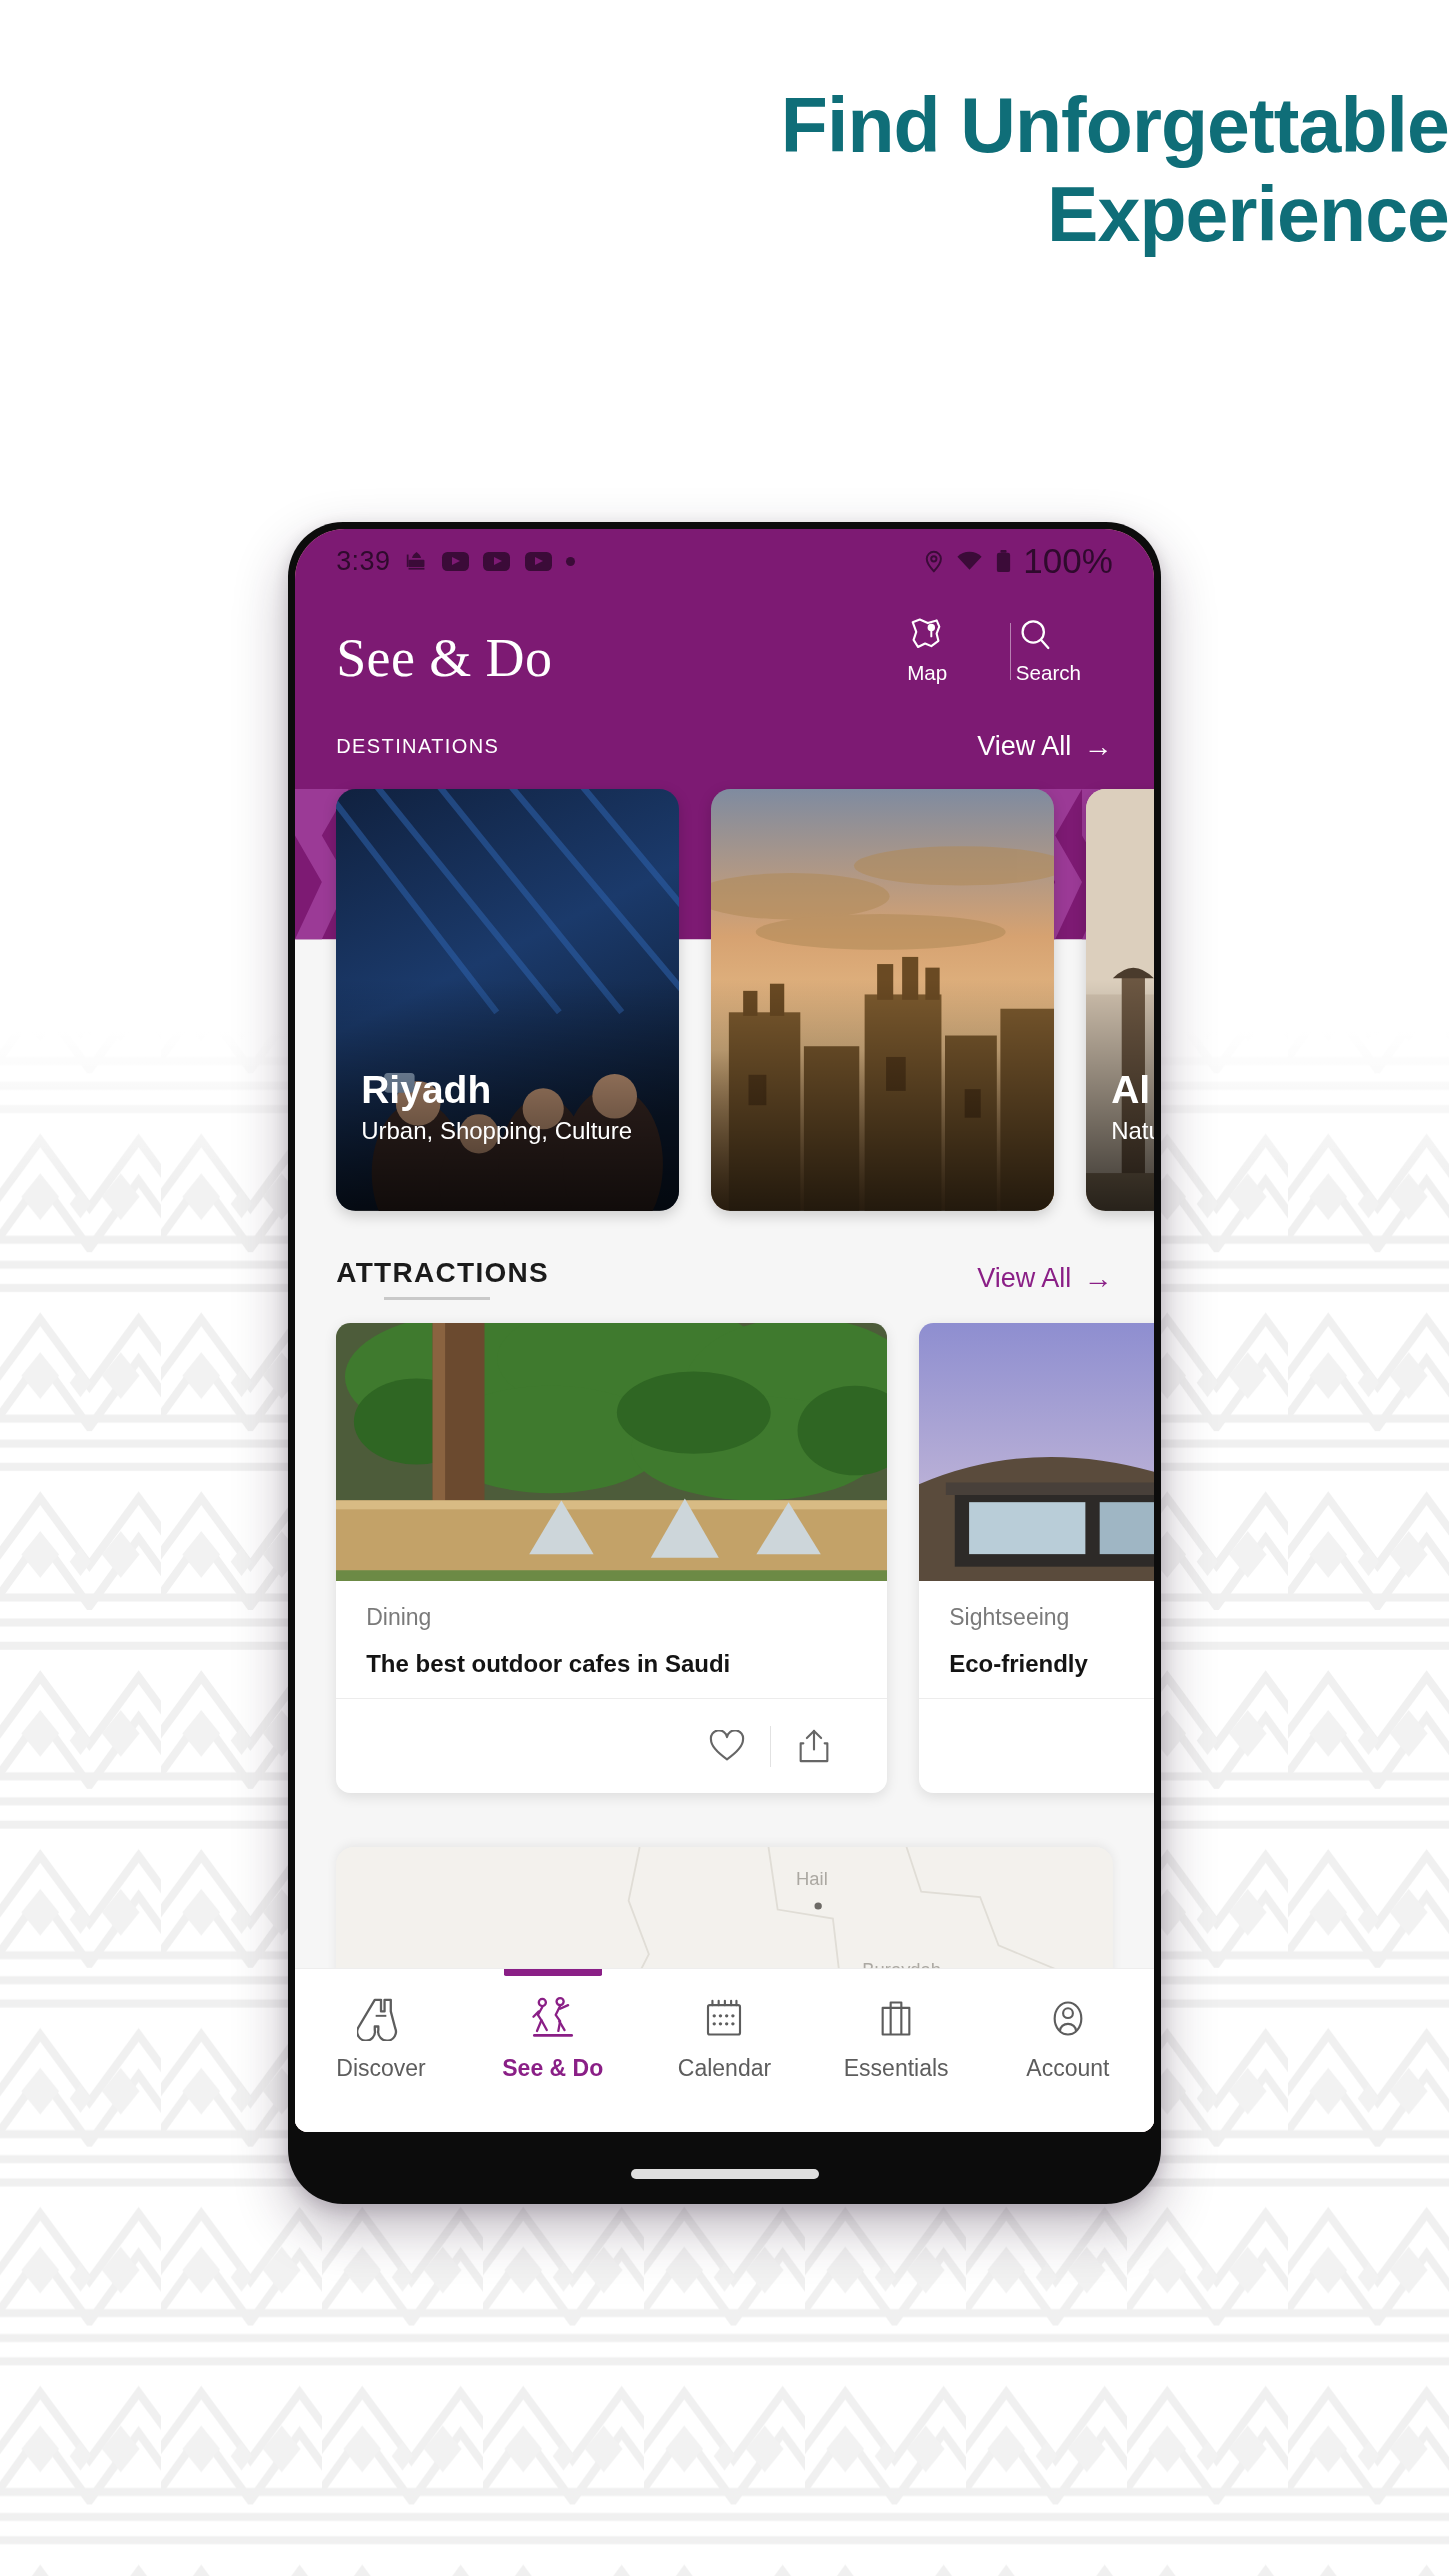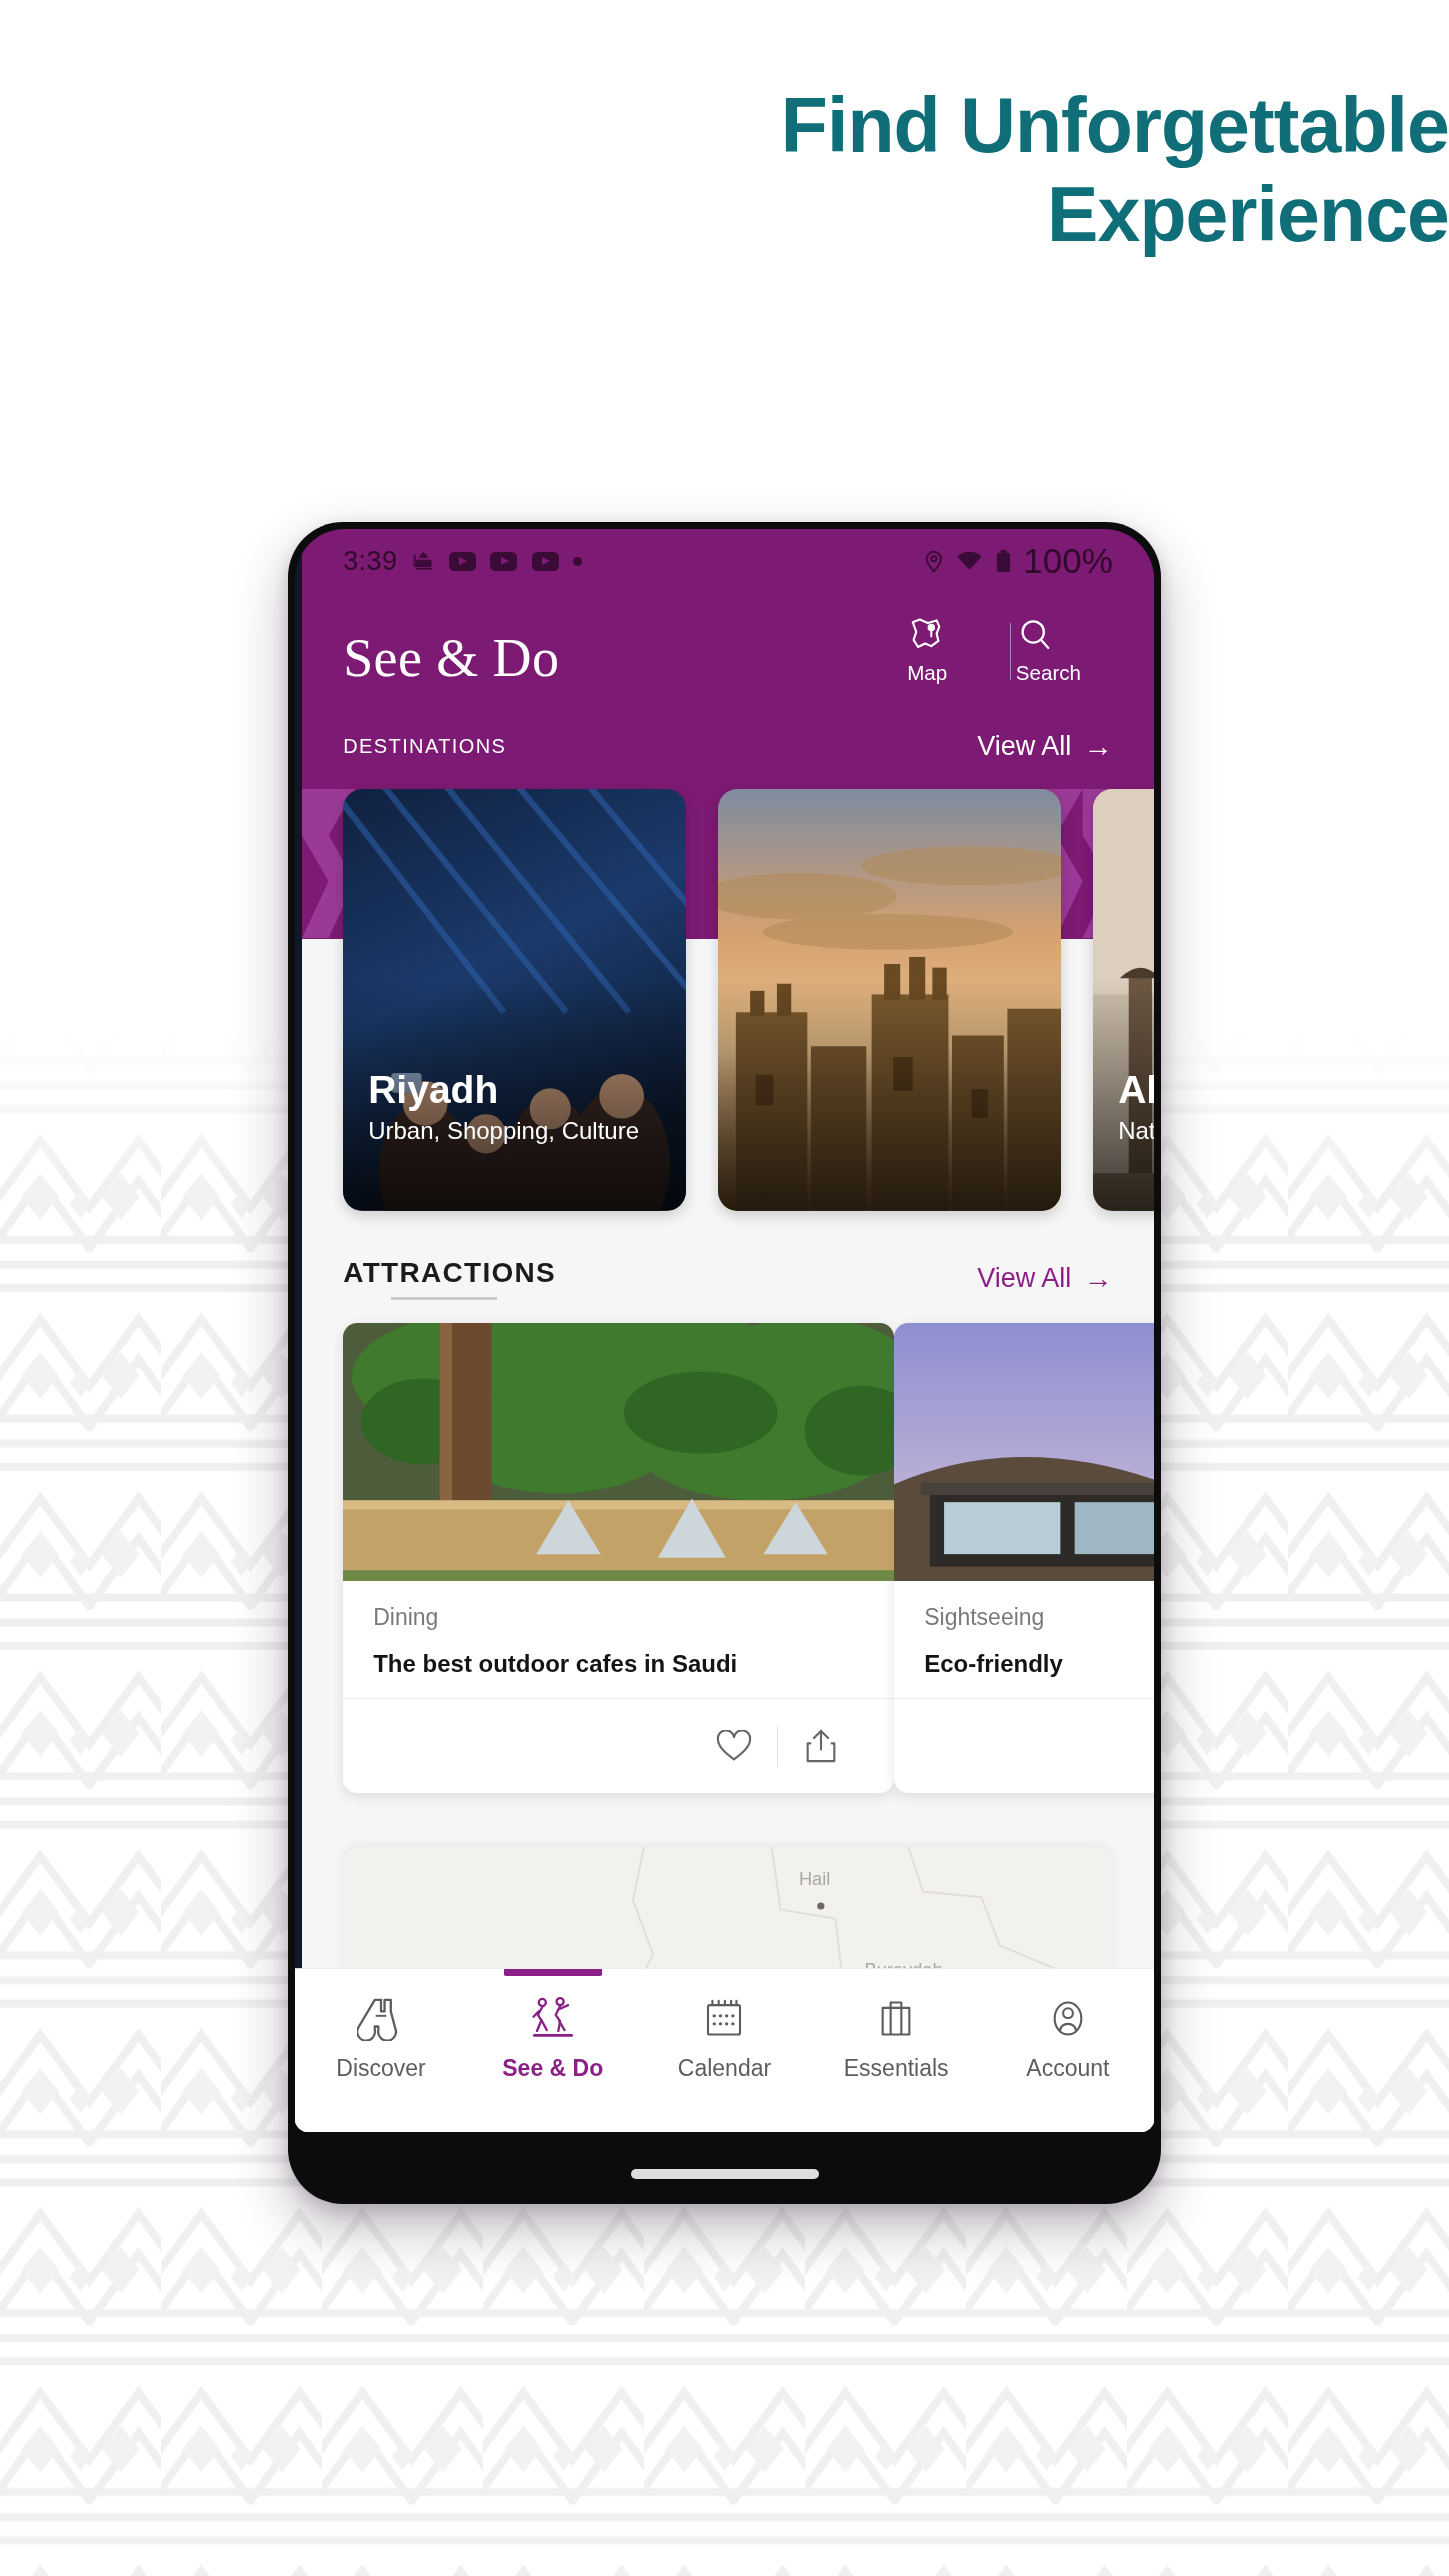--- a/index.html
+++ b/index.html
@@ -37,24 +37,23 @@
   #phone-shell{
     position:absolute; inset:0;
     background:#0c0c0c;
     border-radius:55px;
     box-shadow:0 23px 54px rgba(40,20,45,.30), 0 5.4px 16px rgba(40,20,45,.16);
     overflow:hidden;
   }
   #phone-screen{
     position:absolute;
     left:7.2px; top:7.2px; right:7.2px; bottom:72px;
-    background:#0f172a;
+    background:#fca5a5;
     border-radius:50px 50px 12.5px 12.5px;
     overflow:hidden;
-    padding-left:7px;
   }
   #home-indicator{
     position:absolute; bottom:25px; left:50%; transform:translateX(-50%);
     width:188px; height:9.8px; border-radius:5.4px; background:#dedede;
   }
 
   
   #statusbar{
     position:relative; height:64px;
     background:#7D1A73;
@@ -150,21 +149,21 @@
     position:relative; padding-bottom:10.7px;
   }
   #sec-attractions .sec-title:after{
     content:""; position:absolute; left:48px; bottom:0; width:106px; height:2.7px;
     background:#c9c9c9;
   }
   #attr-view-all{ color:#8A1F86; }
   #attr-view-all-wrap .arrow{ color:#8A1F86; }
 
   #attr-rail{
-    display:flex; padding:23px 0 0 41px;
+    display:flex; gap:32px; padding:23px 0 0 41px;
   }
   .attr-card{
     width:551px; flex:0 0 auto;
     background:#fff; border-radius:14.3px; overflow:hidden;
     box-shadow:0 3.6px 12.5px rgba(0,0,0,.10);
   }
   .attr-img{ height:258px; position:relative; }
   .attr-body{ padding:23px 30px 19.7px; }
   .attr-cat{ color:#7a7a7a; font-size:23px; }
   .attr-title{ color:#141414; font-size:24px; font-weight:bold; margin-top:18px; line-height:1.22; }

